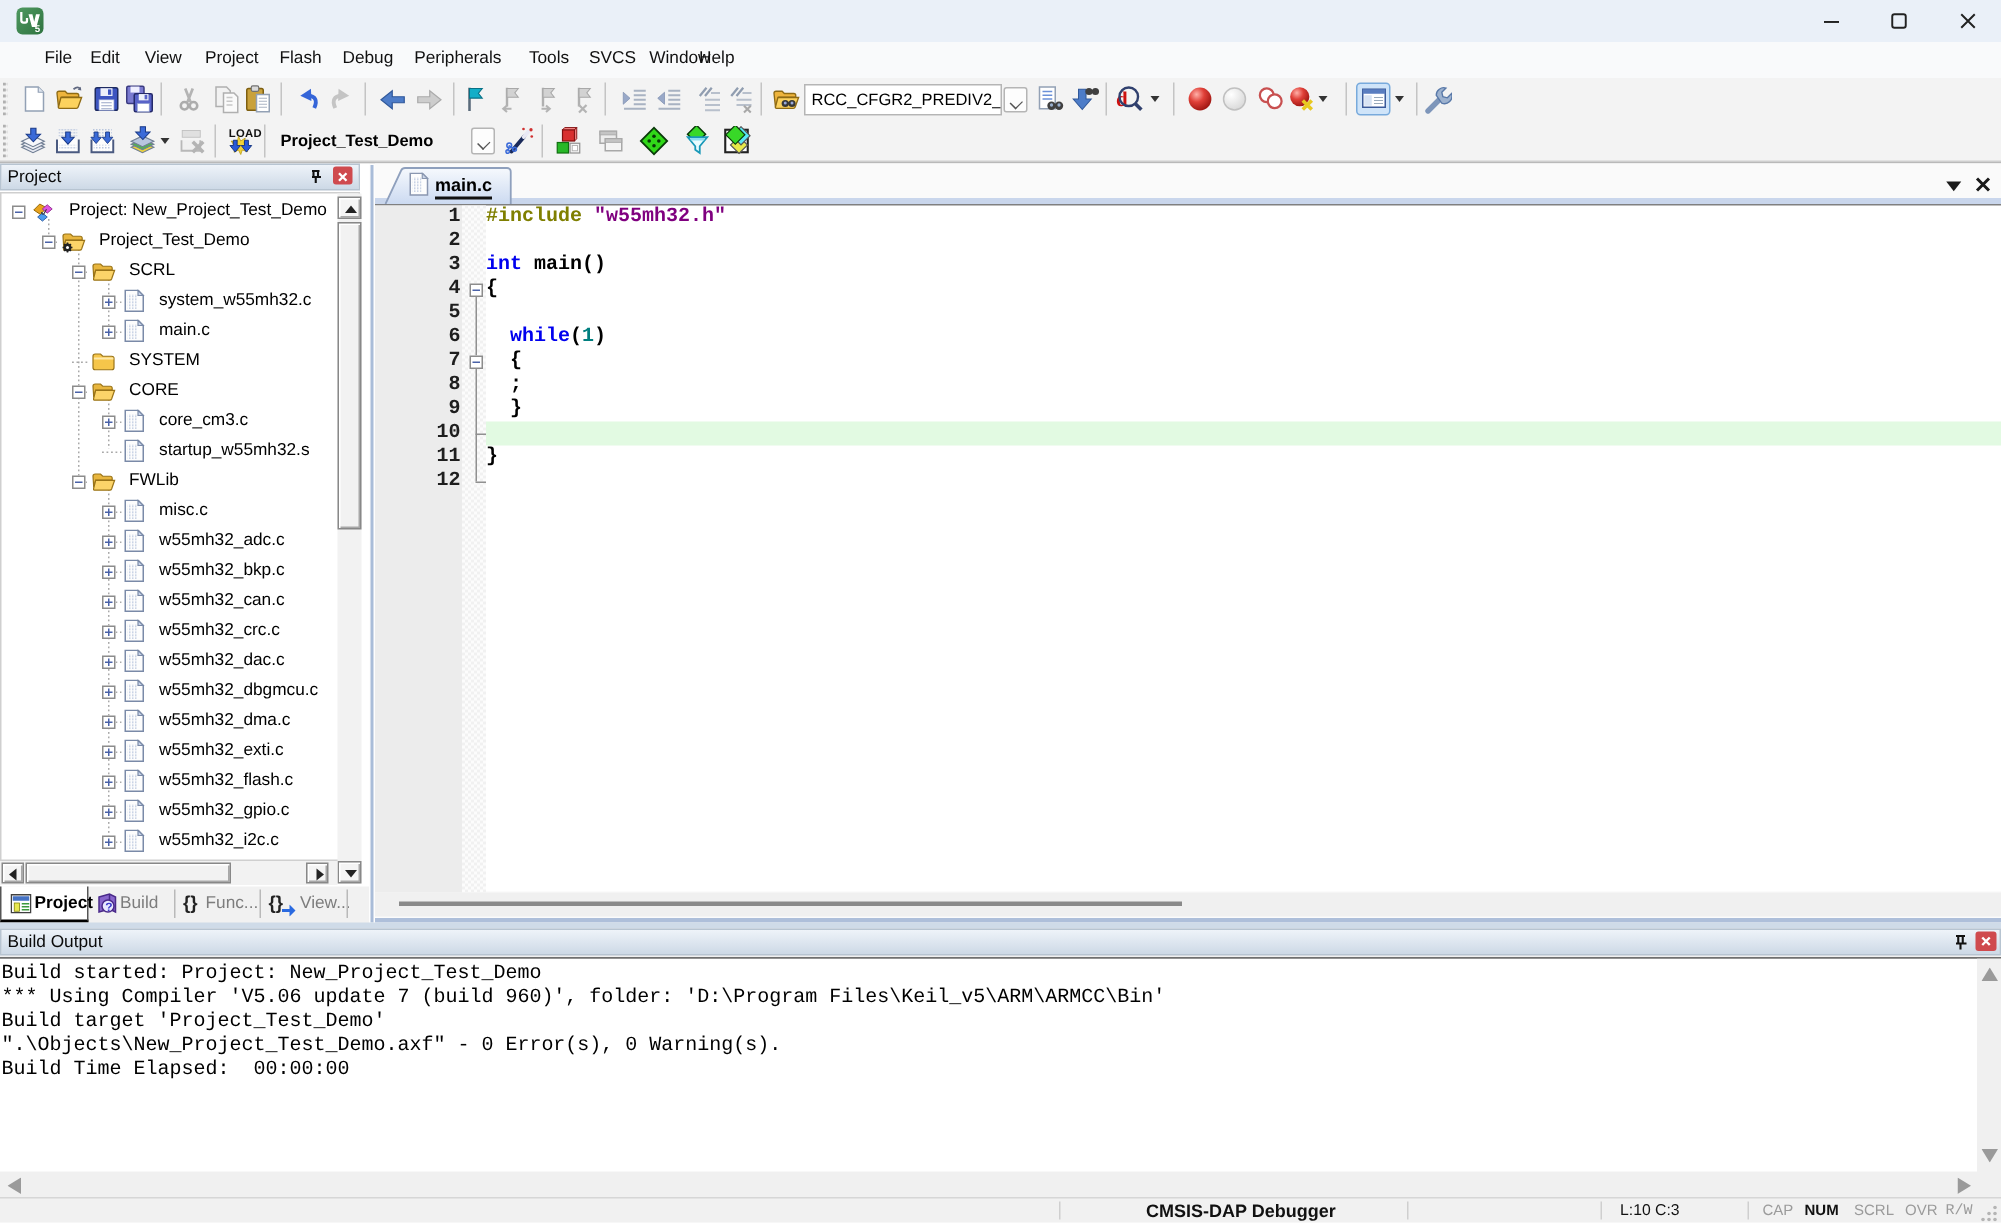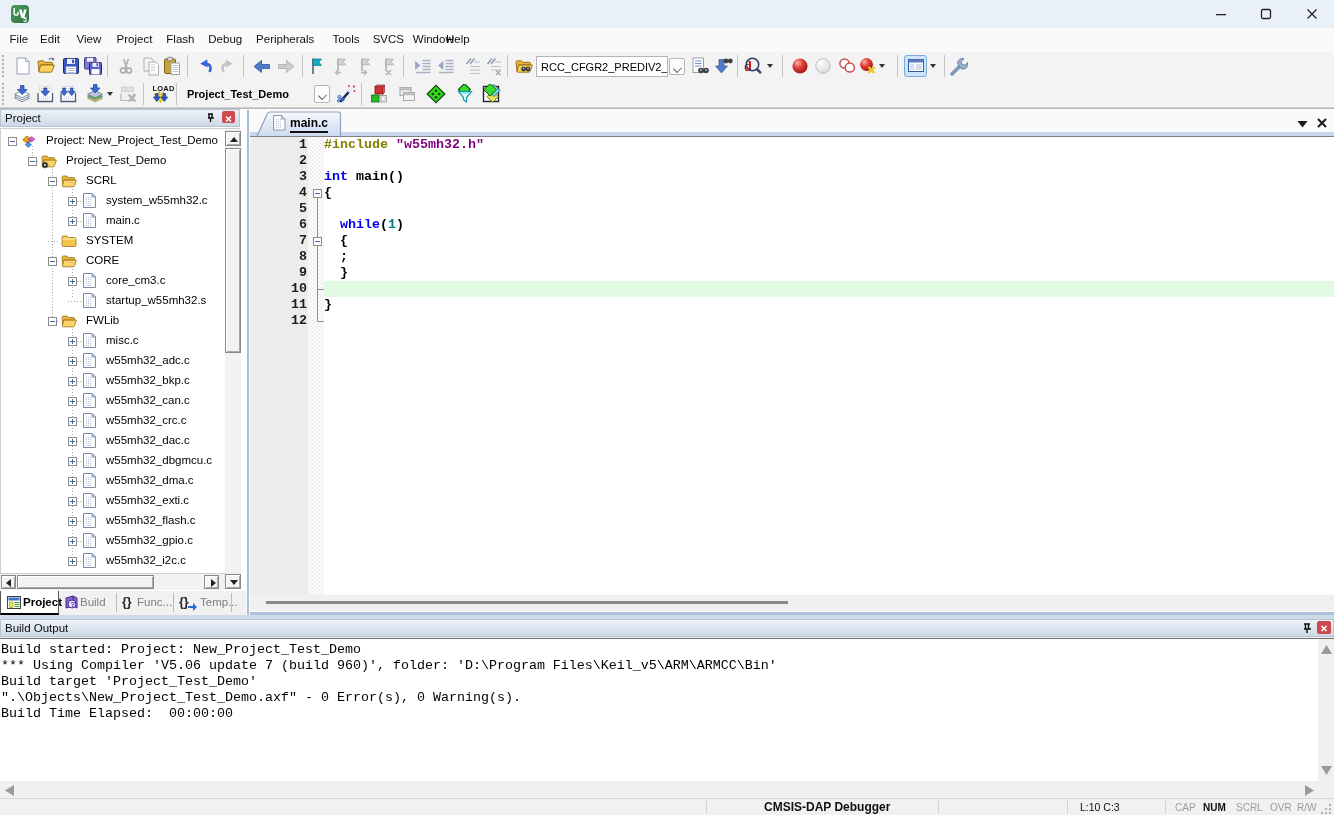--- a/index.html
+++ b/index.html
@@ -11,21 +11,21 @@
 
 #titlebar { left:0; top:0; width:1334px; height:28px; background:#eaf0f8; }
 #titleicon { left:11px; top:5px; width:18px; height:18px; border-radius:4px;
   background:linear-gradient(135deg,#4f9960,#2f7340); }
 #titletext { left:36px; top:7px; font-size:11.6px; color:#1b1b1b; white-space:pre; }
 .winbtn { top:0; width:46px; height:28px; color:#222; }
 .winbtn svg { display:block; margin:auto; }
 
 
 #menubar { left:0; top:28px; width:1334px; height:24px; background:#f9fafb; }
-.menuitem { top:33px; font-size:11.5px; color:#111; }
+.menuitem { top:33px; font-size:11.5px; color:#111;margin-left:20px; }
 
 
 #toolbars { left:0; top:52px; width:1334px; height:56px; background:#f3f3f3; border-bottom:1px solid #cfcfcf; }
 .tbsep { width:1px; background:#c4c4c4; }
 .grip { left:2px; width:3px; height:22px;
   background-image:radial-gradient(circle at 1px 1px, #b0b0b0 1px, transparent 1.3px);
   background-size:3px 4px; }
 .caret { width:0; height:0; border-left:3.5px solid transparent; border-right:3.5px solid transparent; border-top:4px solid #333; }
 .combobtn { width:16px; height:18px; background:#fdfdfd; border:1px solid #b5b5b5; border-radius:2px; }
 .combobtn:after { content:""; position:absolute; left:3.5px; top:6px; width:6px; height:6px;
@@ -654,21 +654,21 @@
           </svg>
         <div class="abs" style="left:80px; top:5px;">Build</div>
         <div class="abs" style="left:116px; top:2px; width:1px; height:19px; background:#b9b9b9;"></div>
         <div class="abs" style="left:122px; top:4px; color:#222; font-weight:bold; font-size:12.5px;">{}</div>
         <div class="abs" style="left:137px; top:5px;">Func...</div>
         <div class="abs" style="left:173px; top:2px; width:1px; height:19px; background:#b9b9b9;"></div>
         <div class="abs" style="left:179px; top:4px; color:#222; font-weight:bold; font-size:12.5px;">{}</div>
         <svg class="abs" style="left:188px; top:12px;" width="10" height="8">
             <path d="M0 3 h5 v-3 l4 4 -4 4 v-3 h-5 z" fill="#2a6ae0"></path>
           </svg>
-        <div class="abs" style="left:200px; top:5px;">Temp...</div>
+        <div class="abs" style="left:200px; top:5px;">View...</div>
         <div class="abs" style="left:231px; top:2px; width:1px; height:19px; background:#b9b9b9;"></div>
       </div>
 
       <div class="sb abs" style="left:225px; top:20px; width:16px; height:445px;"></div>
       <div class="sbbtn" style="left:225px; top:22px; width:16px; height:15px;">
           <span class="arr" style="left:4px;top:5px;border-left:4px solid transparent;border-right:4px solid transparent;border-bottom:5px solid #222;"></span>
         </div>
       <div class="sbthumb" style="left:225px; top:39px; width:16px; height:205px;"></div>
       <div class="sbbtn" style="left:225px; top:465px; width:16px; height:15px;">
           <span class="arr" style="left:4px;top:5px;border-left:4px solid transparent;border-right:4px solid transparent;border-top:5px solid #222;"></span>
@@ -794,21 +794,21 @@
   <div class="stsep" style="left:706px;"></div>
   <div class="sttxt abs" style="left:764px; font-weight:bold; font-size:12px;">CMSIS-DAP Debugger</div>
   <div class="stsep" style="left:938px;"></div>
   <div class="stsep" style="left:1067px;"></div>
   <div class="sttxt abs" style="left:1080px; font-size:10.5px; top:801px;">L:10 C:3</div>
   <div class="stsep" style="left:1165px;"></div>
   <div class="sttxt abs stgray" style="left:1175px; font-size:10px; top:802px;">CAP</div>
   <div class="sttxt abs" style="left:1203px; font-weight:bold; font-size:10px; top:802px;">NUM</div>
   <div class="sttxt abs stgray" style="left:1236px; font-size:10px; top:802px;">SCRL</div>
   <div class="sttxt abs stgray" style="left:1270px; font-size:10px; top:802px;">OVR</div>
-  <div class="sttxt abs stgray" style="left:1297px; font-size:10px; top:802px;">R/W</div>
+  <div class="sttxt abs stgray" style="left:1297px; font-size:10px; top:802px;font-family:Liberation Mono, monospace;">R/W</div>
   <svg class="abs" style="left:1320px; top:803px;" width="12" height="12">
       <g fill="#b5b5b5">
         <circle cx="10" cy="2" r="1.2"></circle>
         <circle cx="6" cy="6" r="1.2"></circle>
         <circle cx="10" cy="6" r="1.2"></circle>
         <circle cx="2" cy="10" r="1.2"></circle>
         <circle cx="6" cy="10" r="1.2"></circle>
         <circle cx="10" cy="10" r="1.2"></circle>
       </g>
     </svg>

